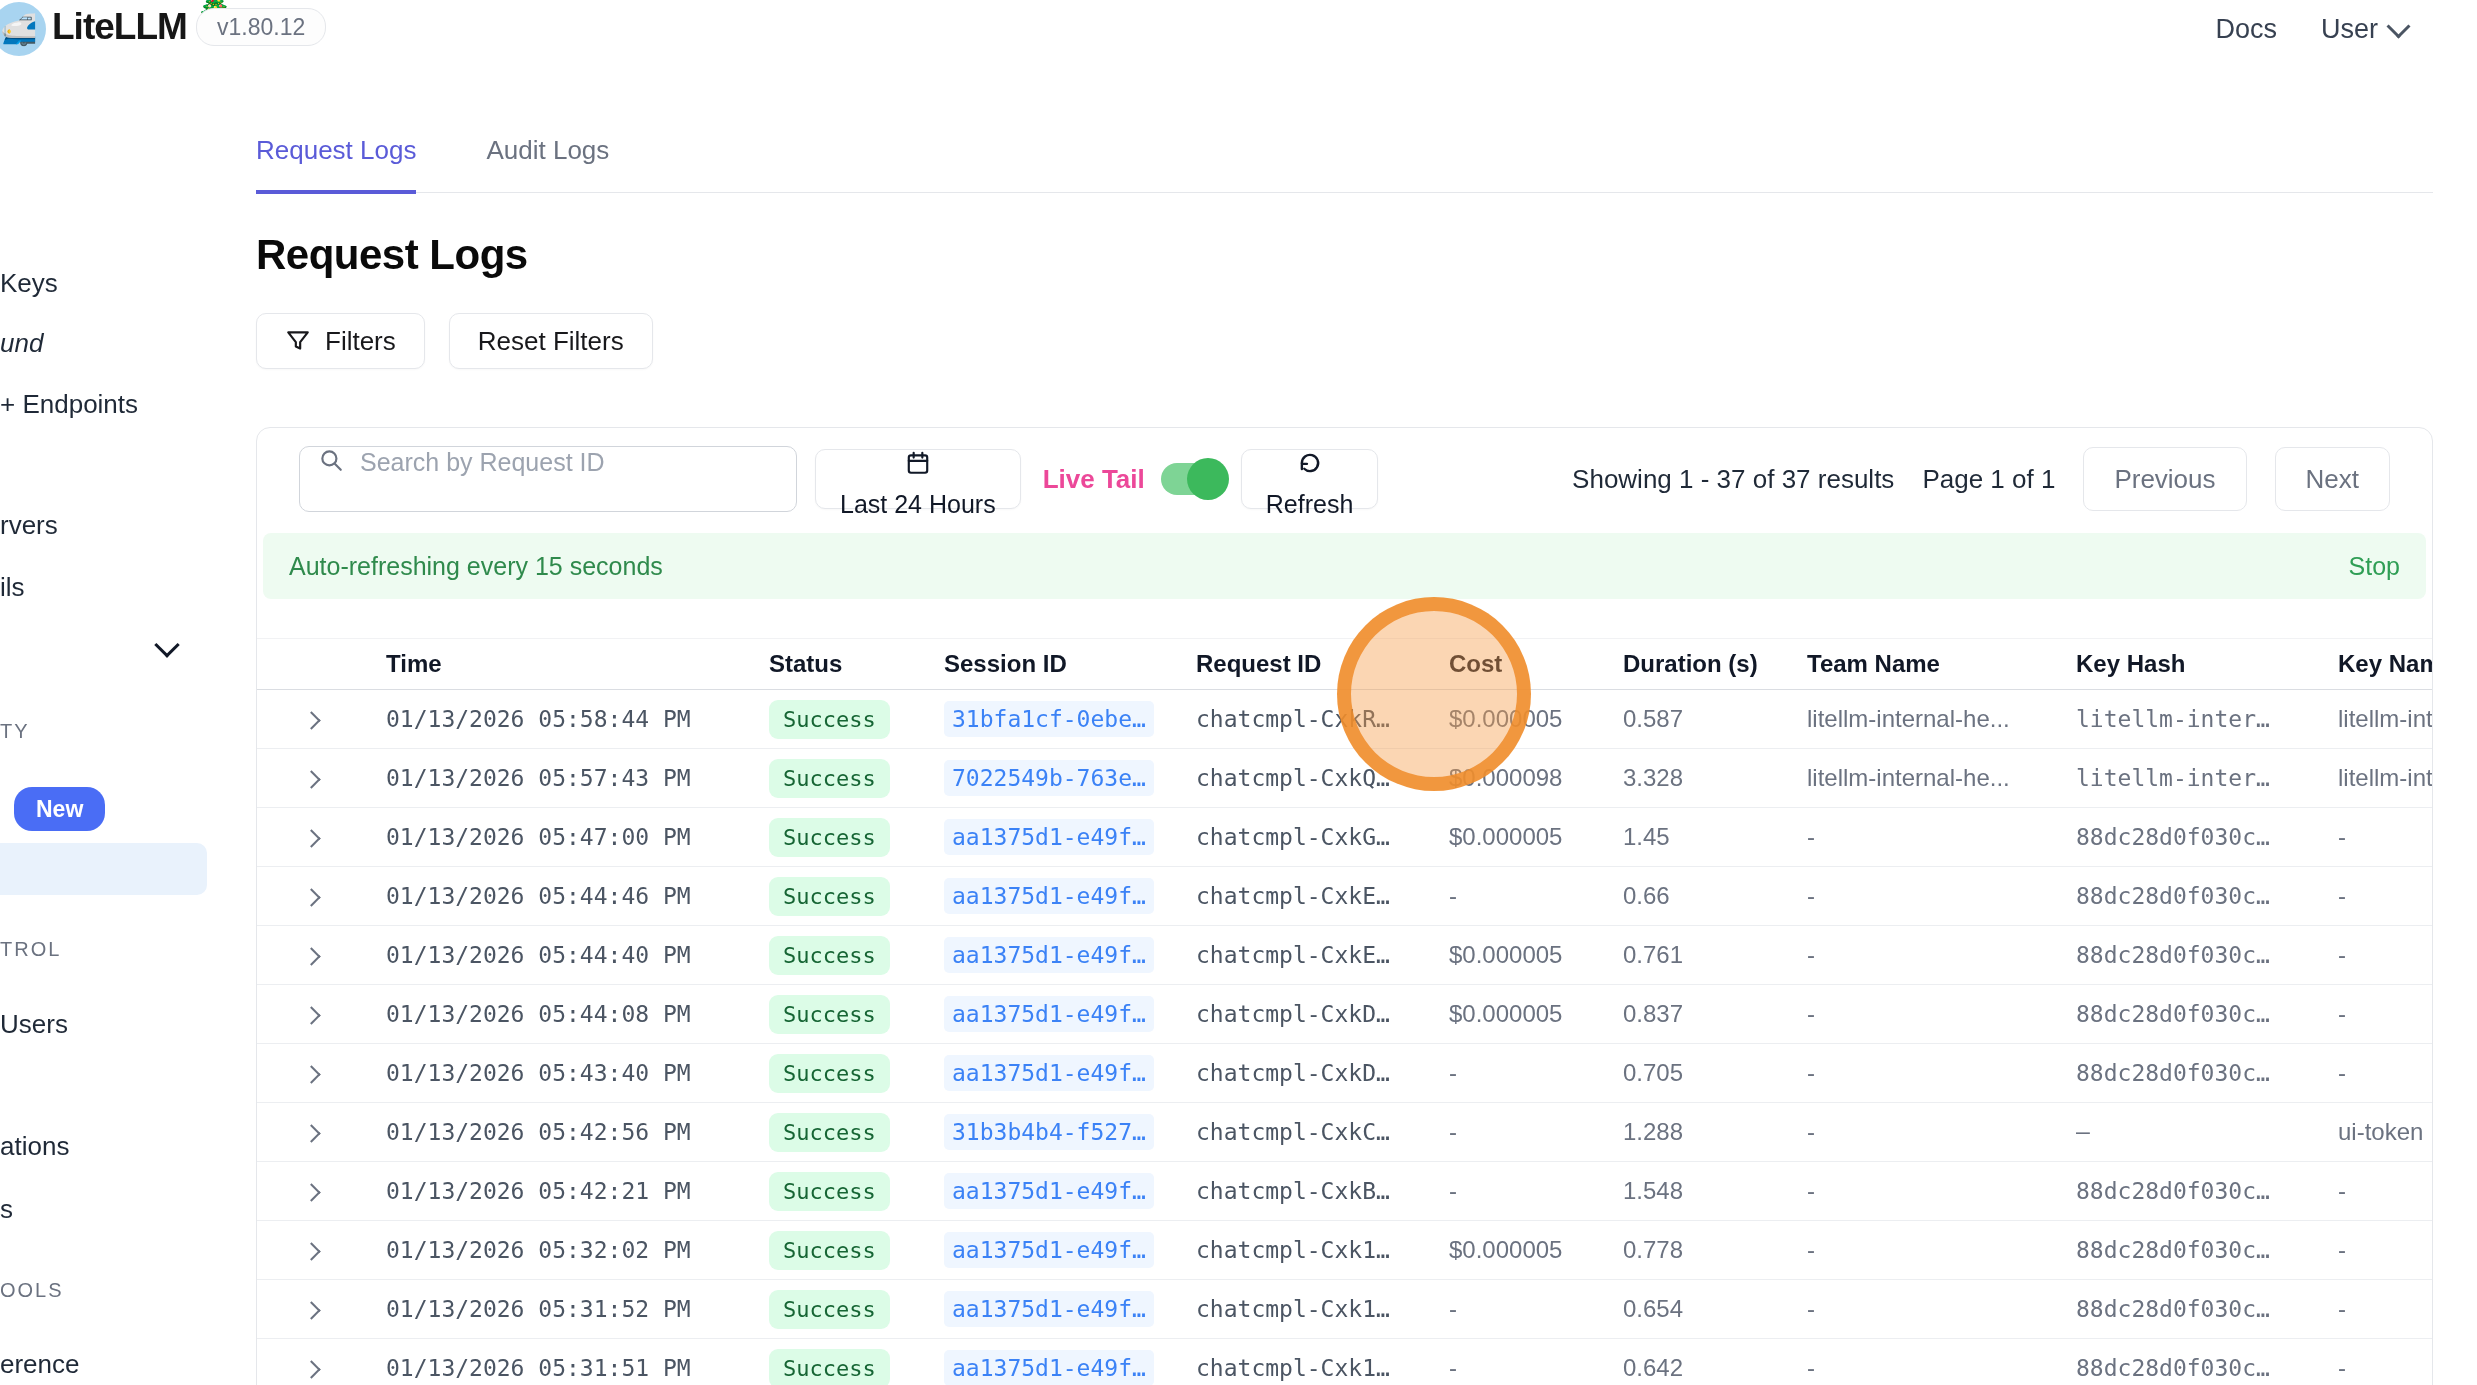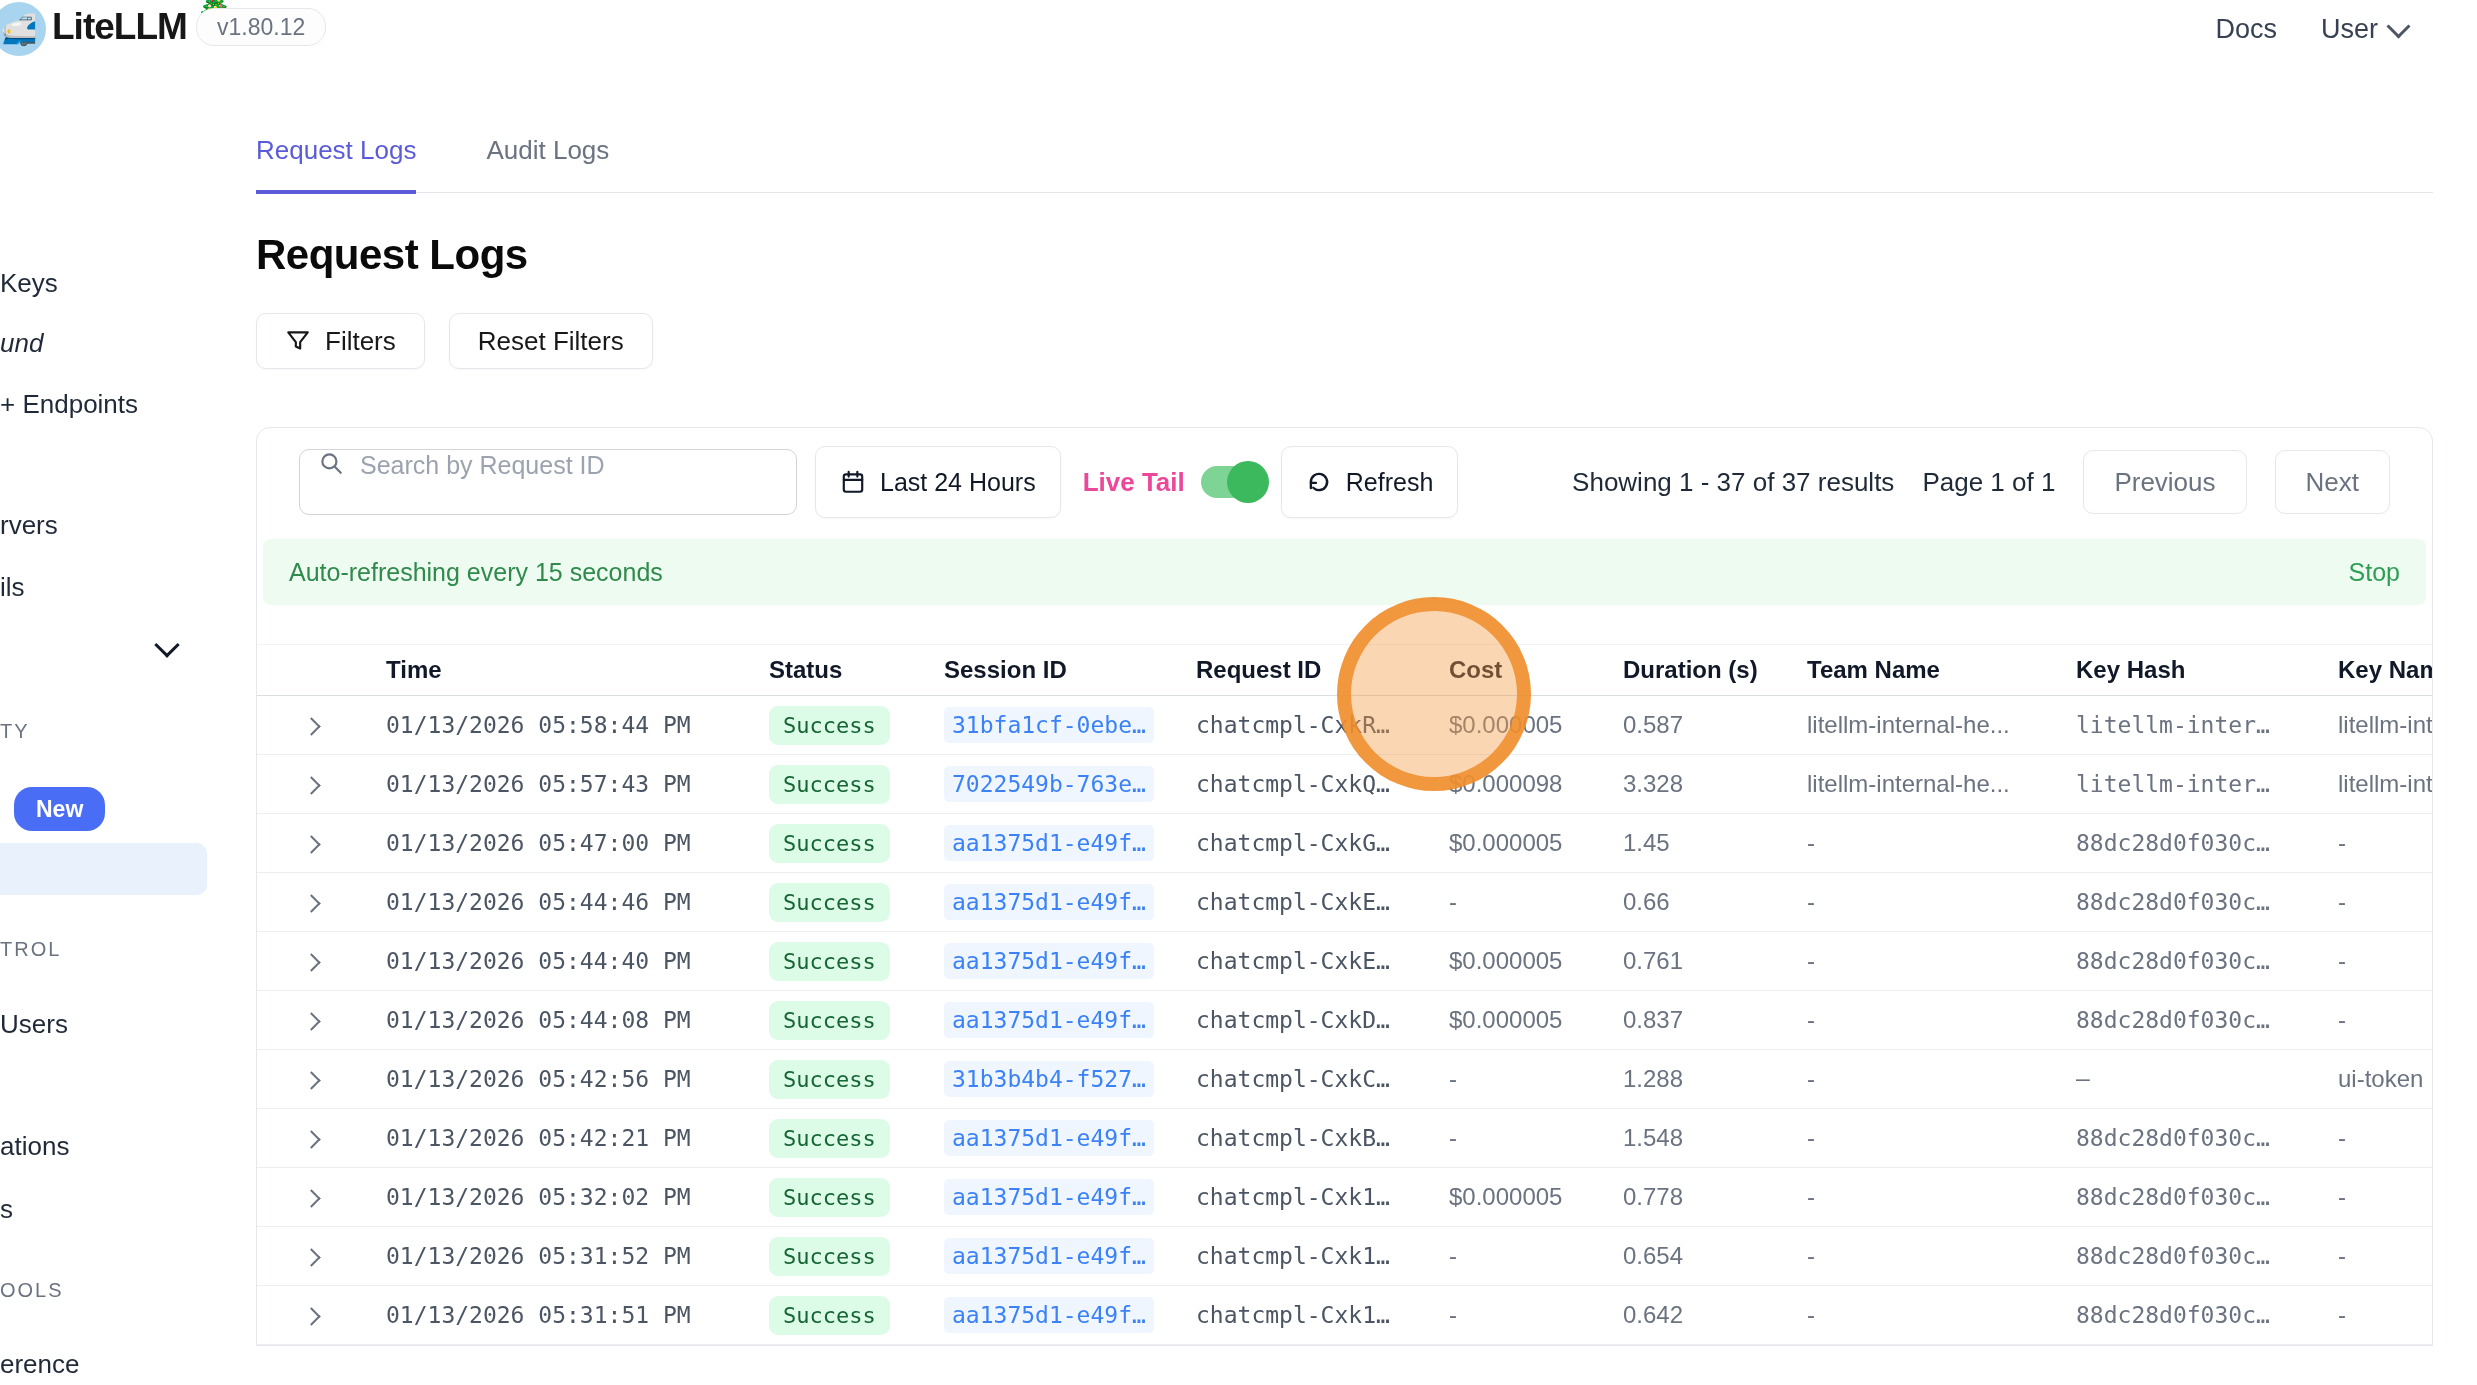--- a/index.html
+++ b/index.html
@@ -40,22 +40,22 @@
   .btn{display:inline-flex;align-items:center;gap:14px;height:56px;padding:0 28px;border:1px solid #e5e7eb;
        border-radius:10px;background:#fff;font-size:26px;color:#18181b;box-shadow:0 1px 2px rgba(0,0,0,0.03);}
 
   
   .card{margin-top:58px;width:2175px;border:1px solid #e5e7eb;border-radius:14px 14px 0 0;background:#fff;}
   .toolbar{display:flex;align-items:center;padding:18px 42px 0 42px;}
   .search-box{display:flex;align-items:flex-start;width:460px;height:64px;border:1px solid #d1d5db;border-radius:10px;
               padding:0 18px;gap:14px;background:#fff;}
   .search-box input{border:none;outline:none;font-size:25px;color:#111827;width:100%;font-family:"Liberation Sans",sans-serif;}
   .search-box input::placeholder{color:#9ca3af;}
-  .tb-btn{display:inline-flex;align-items:center;gap:14px;height:72px;padding:0 24px;border:1px solid #e5e7eb;
-          border-radius:10px;background:#fff;font-size:25px;color:#111827;margin-left:18px;box-shadow:0 1px 2px rgba(0,0,0,0.03);}
+  .tb-btn{display:inline-flex;align-items:center;gap:14px;height:60px;padding:0 24px;border:1px solid #e5e7eb;
+          border-radius:10px;background:#fff;font-size:25px;color:#111827;margin-left:18px;box-shadow:0 1px 2px rgba(0,0,0,0.03);flex-direction:column;}
   .livetail{display:flex;align-items:center;gap:16px;margin-left:22px;font-size:26px;font-weight:bold;color:#ec4899;}
   .toggle{position:relative;width:62px;height:32px;background:#7ed495;border-radius:16px;}
   .toggle .knob{position:absolute;right:-6px;top:-5px;width:42px;height:42px;border-radius:50%;background:#3cb95c;}
   .tb-right{margin-left:auto;display:flex;align-items:center;gap:28px;}
   .showing{font-size:26px;color:#1f2937;}
   .pagebtn{height:64px;padding:0 30px;border:1px solid #e5e7eb;border-radius:10px;background:#fff;
            font-size:26px;color:#6b7280;display:flex;align-items:center;}
 
   .banner{margin:21px 6px 0 6px;height:66px;background:#eefbf1;border-radius:8px;display:flex;align-items:center;
           padding:0 26px;font-size:25px;color:#2f8a4c;}
@@ -291,20 +291,32 @@
     <td><span class="session-chip">aa1375d1-e49f…</span></td>
     <td class="mono cell-req">chatcmpl-CxkD…</td>
     <td class="cell-plain">$0.000005</td>
     <td class="cell-plain">0.837</td>
     <td class="cell-plain">-</td>
     <td class="mono cell-hash">88dc28d0f030c…</td>
     <td class="cell-plain">-</td>
   </tr>
             <tr>
     <td><span class="expander"></span></td>
+    <td class="mono cell-time">01/13/2026 05:43:40 PM</td>
+    <td><span class="badge-success">Success</span></td>
+    <td><span class="session-chip">aa1375d1-e49f…</span></td>
+    <td class="mono cell-req">chatcmpl-CxkD…</td>
+    <td class="cell-plain">-</td>
+    <td class="cell-plain">0.705</td>
+    <td class="cell-plain">-</td>
+    <td class="mono cell-hash">88dc28d0f030c…</td>
+    <td class="cell-plain">-</td>
+  </tr>
+            <tr>
+    <td><span class="expander"></span></td>
     <td class="mono cell-time">01/13/2026 05:42:56 PM</td>
     <td><span class="badge-success">Success</span></td>
     <td><span class="session-chip">31b3b4b4-f527…</span></td>
     <td class="mono cell-req">chatcmpl-CxkC…</td>
     <td class="cell-plain">-</td>
     <td class="cell-plain">1.288</td>
     <td class="cell-plain">-</td>
     <td class="mono cell-hash">–</td>
     <td class="cell-plain">ui-token</td>
   </tr>

